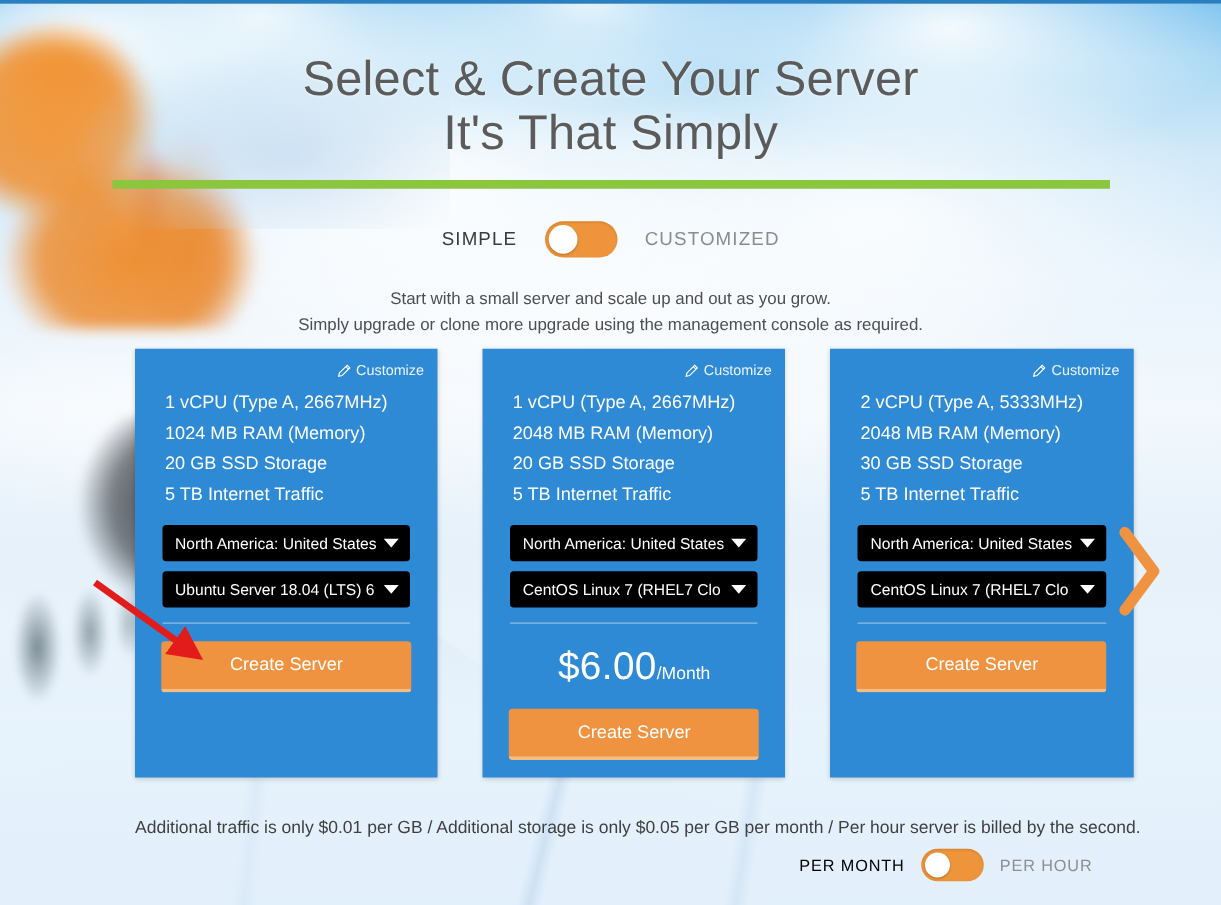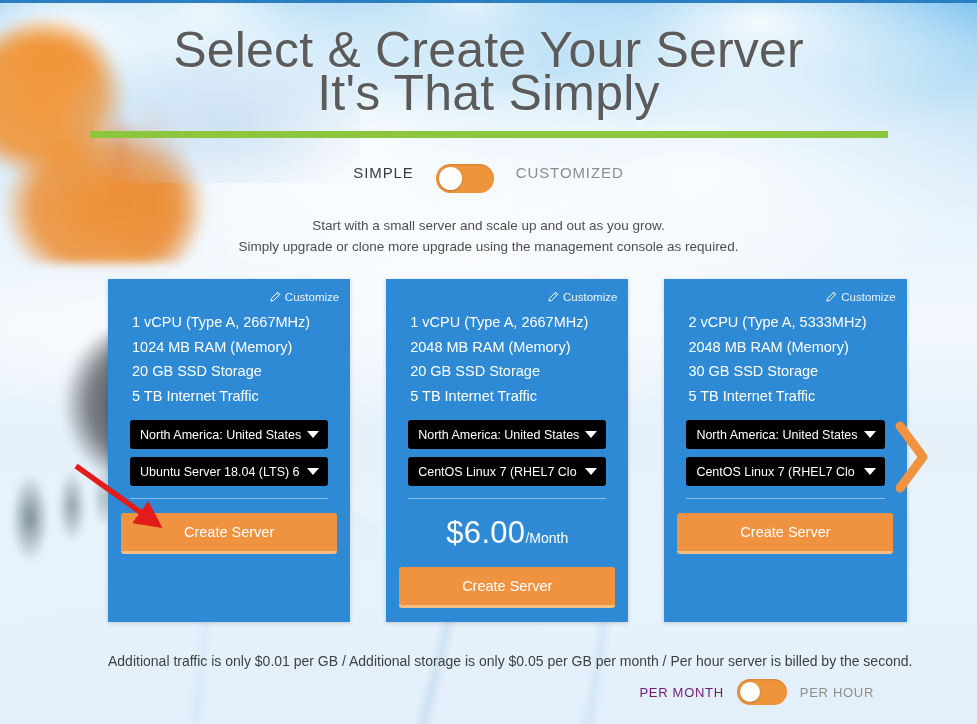--- a/index.html
+++ b/index.html
@@ -143,40 +143,41 @@
     position: relative;
     z-index: 5;
     width: 977px;
     height: 721px;
   }
 
   
   .headline {
     text-align: center;
     color: #5b5b5b;
-    font-size: 50px;
+    font-size: 39px;
     line-height: 43px;
     font-weight: 400;
-    padding-top: 26px;
+    padding-top: 39px;
     letter-spacing: .2px;
     text-shadow: 0 1px 2px rgba(255,255,255,.6);
   }
   .headline .l2 { display: block; }
 
   .green-rule {
     width: 798px;
     height: 7px;
     background: #8cc63f;
     margin: 16px auto 0 auto;
   }
 
   
   .mode-row {
     margin-top: 26px;
     display: flex;
+    align-items: center;
     justify-content: center;
     gap: 22px;
   }
   .mode-label {
     font-size: 15px;
     letter-spacing: .9px;
     color: #8c8c8c;
   }
   .mode-label.active { color: #3b3b3b; }
 
@@ -304,21 +305,21 @@
     font-weight: 400;
     letter-spacing: .3px;
   }
   .price .per {
     font-size: 14px;
   }
 
   .cta {
     display: block;
     margin: 14px auto 0 auto;
-    width: 216px;
+    width: 200px;
     height: 41px;
     background: #ef9340;
     border: none;
     border-bottom: 3px solid #f3bd83;
     border-radius: 3px;
     color: #ffffff;
     font-size: 14.5px;
     font-family: "Liberation Sans", sans-serif;
     cursor: pointer;
   }
@@ -350,21 +351,21 @@
     top: 676px;
     display: flex;
     align-items: center;
     gap: 13px;
   }
   .billing-label {
     font-size: 13px;
     letter-spacing: .7px;
     color: #8e8e8e;
   }
-  .billing-label.active { color: #701a75; }
+  .billing-label.active { color: #000000; }
   .switch.sm { width: 50px; height: 26px; border-radius: 13px; }
   .switch.sm .knob { width: 20px; height: 20px; top: 3px; left: 3px; }
 
   
   .annot-arrow {
     position: absolute;
     left: 60px;
     top: 450px;
     width: 120px;
     height: 90px;

